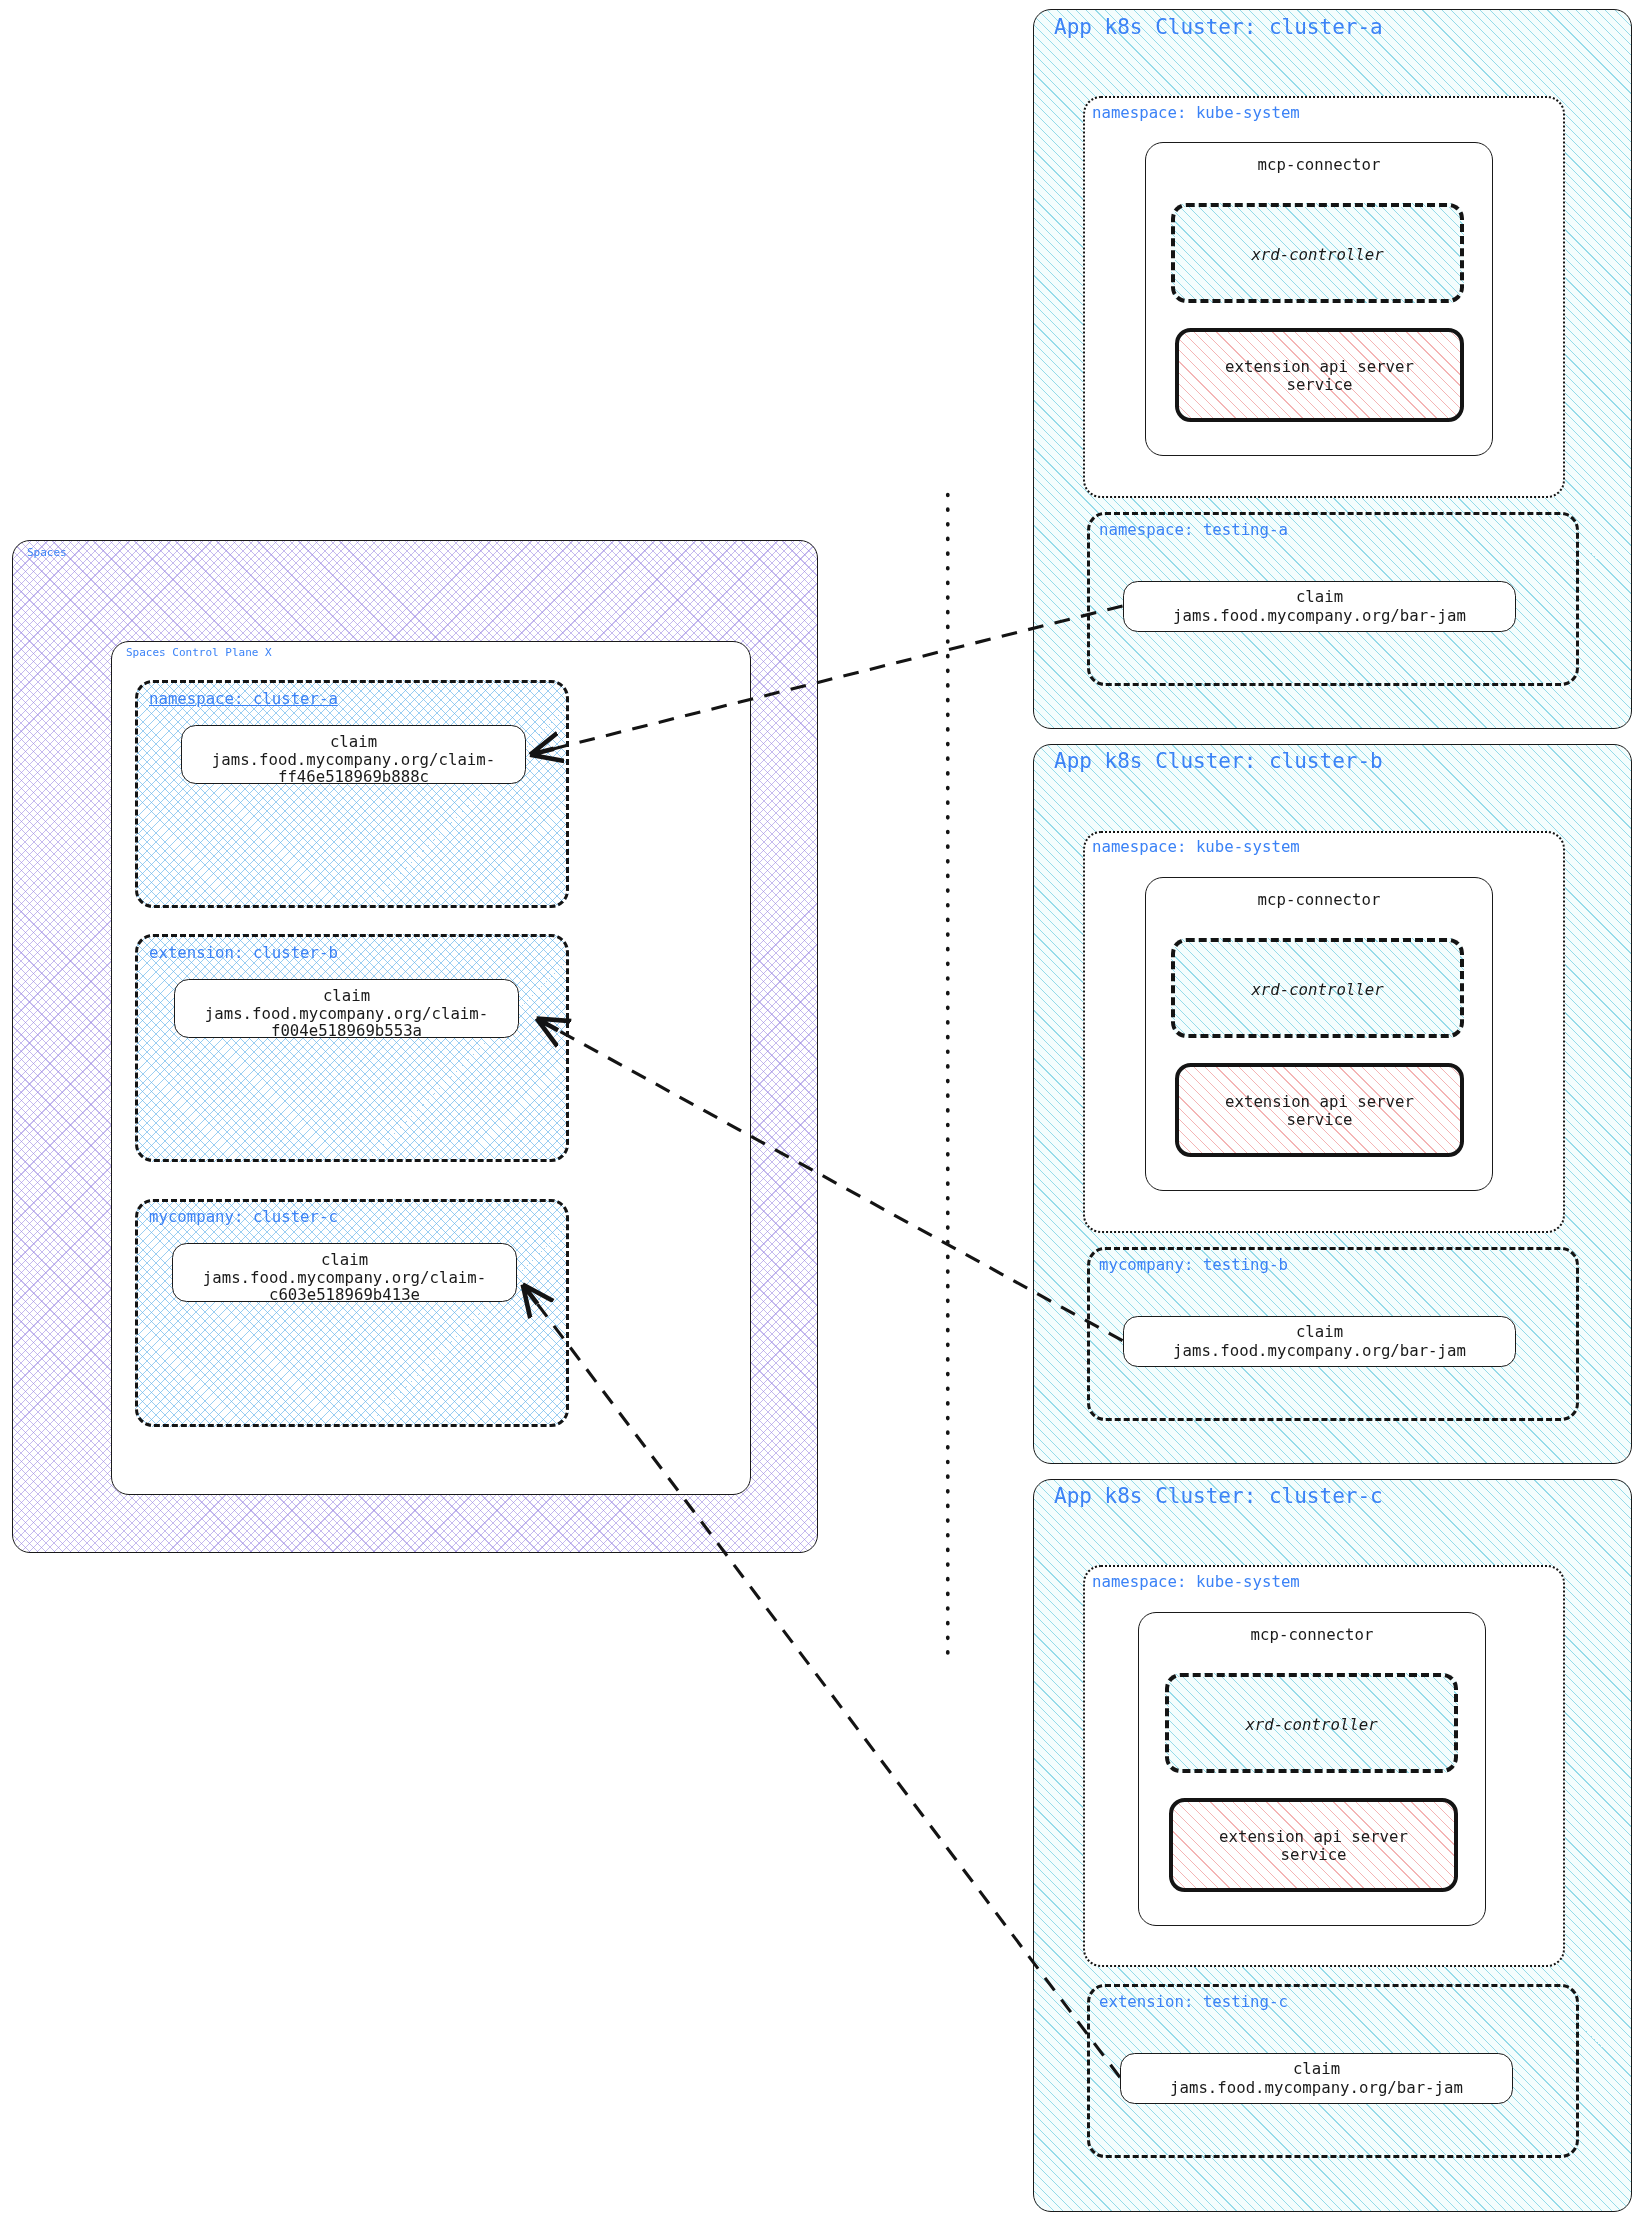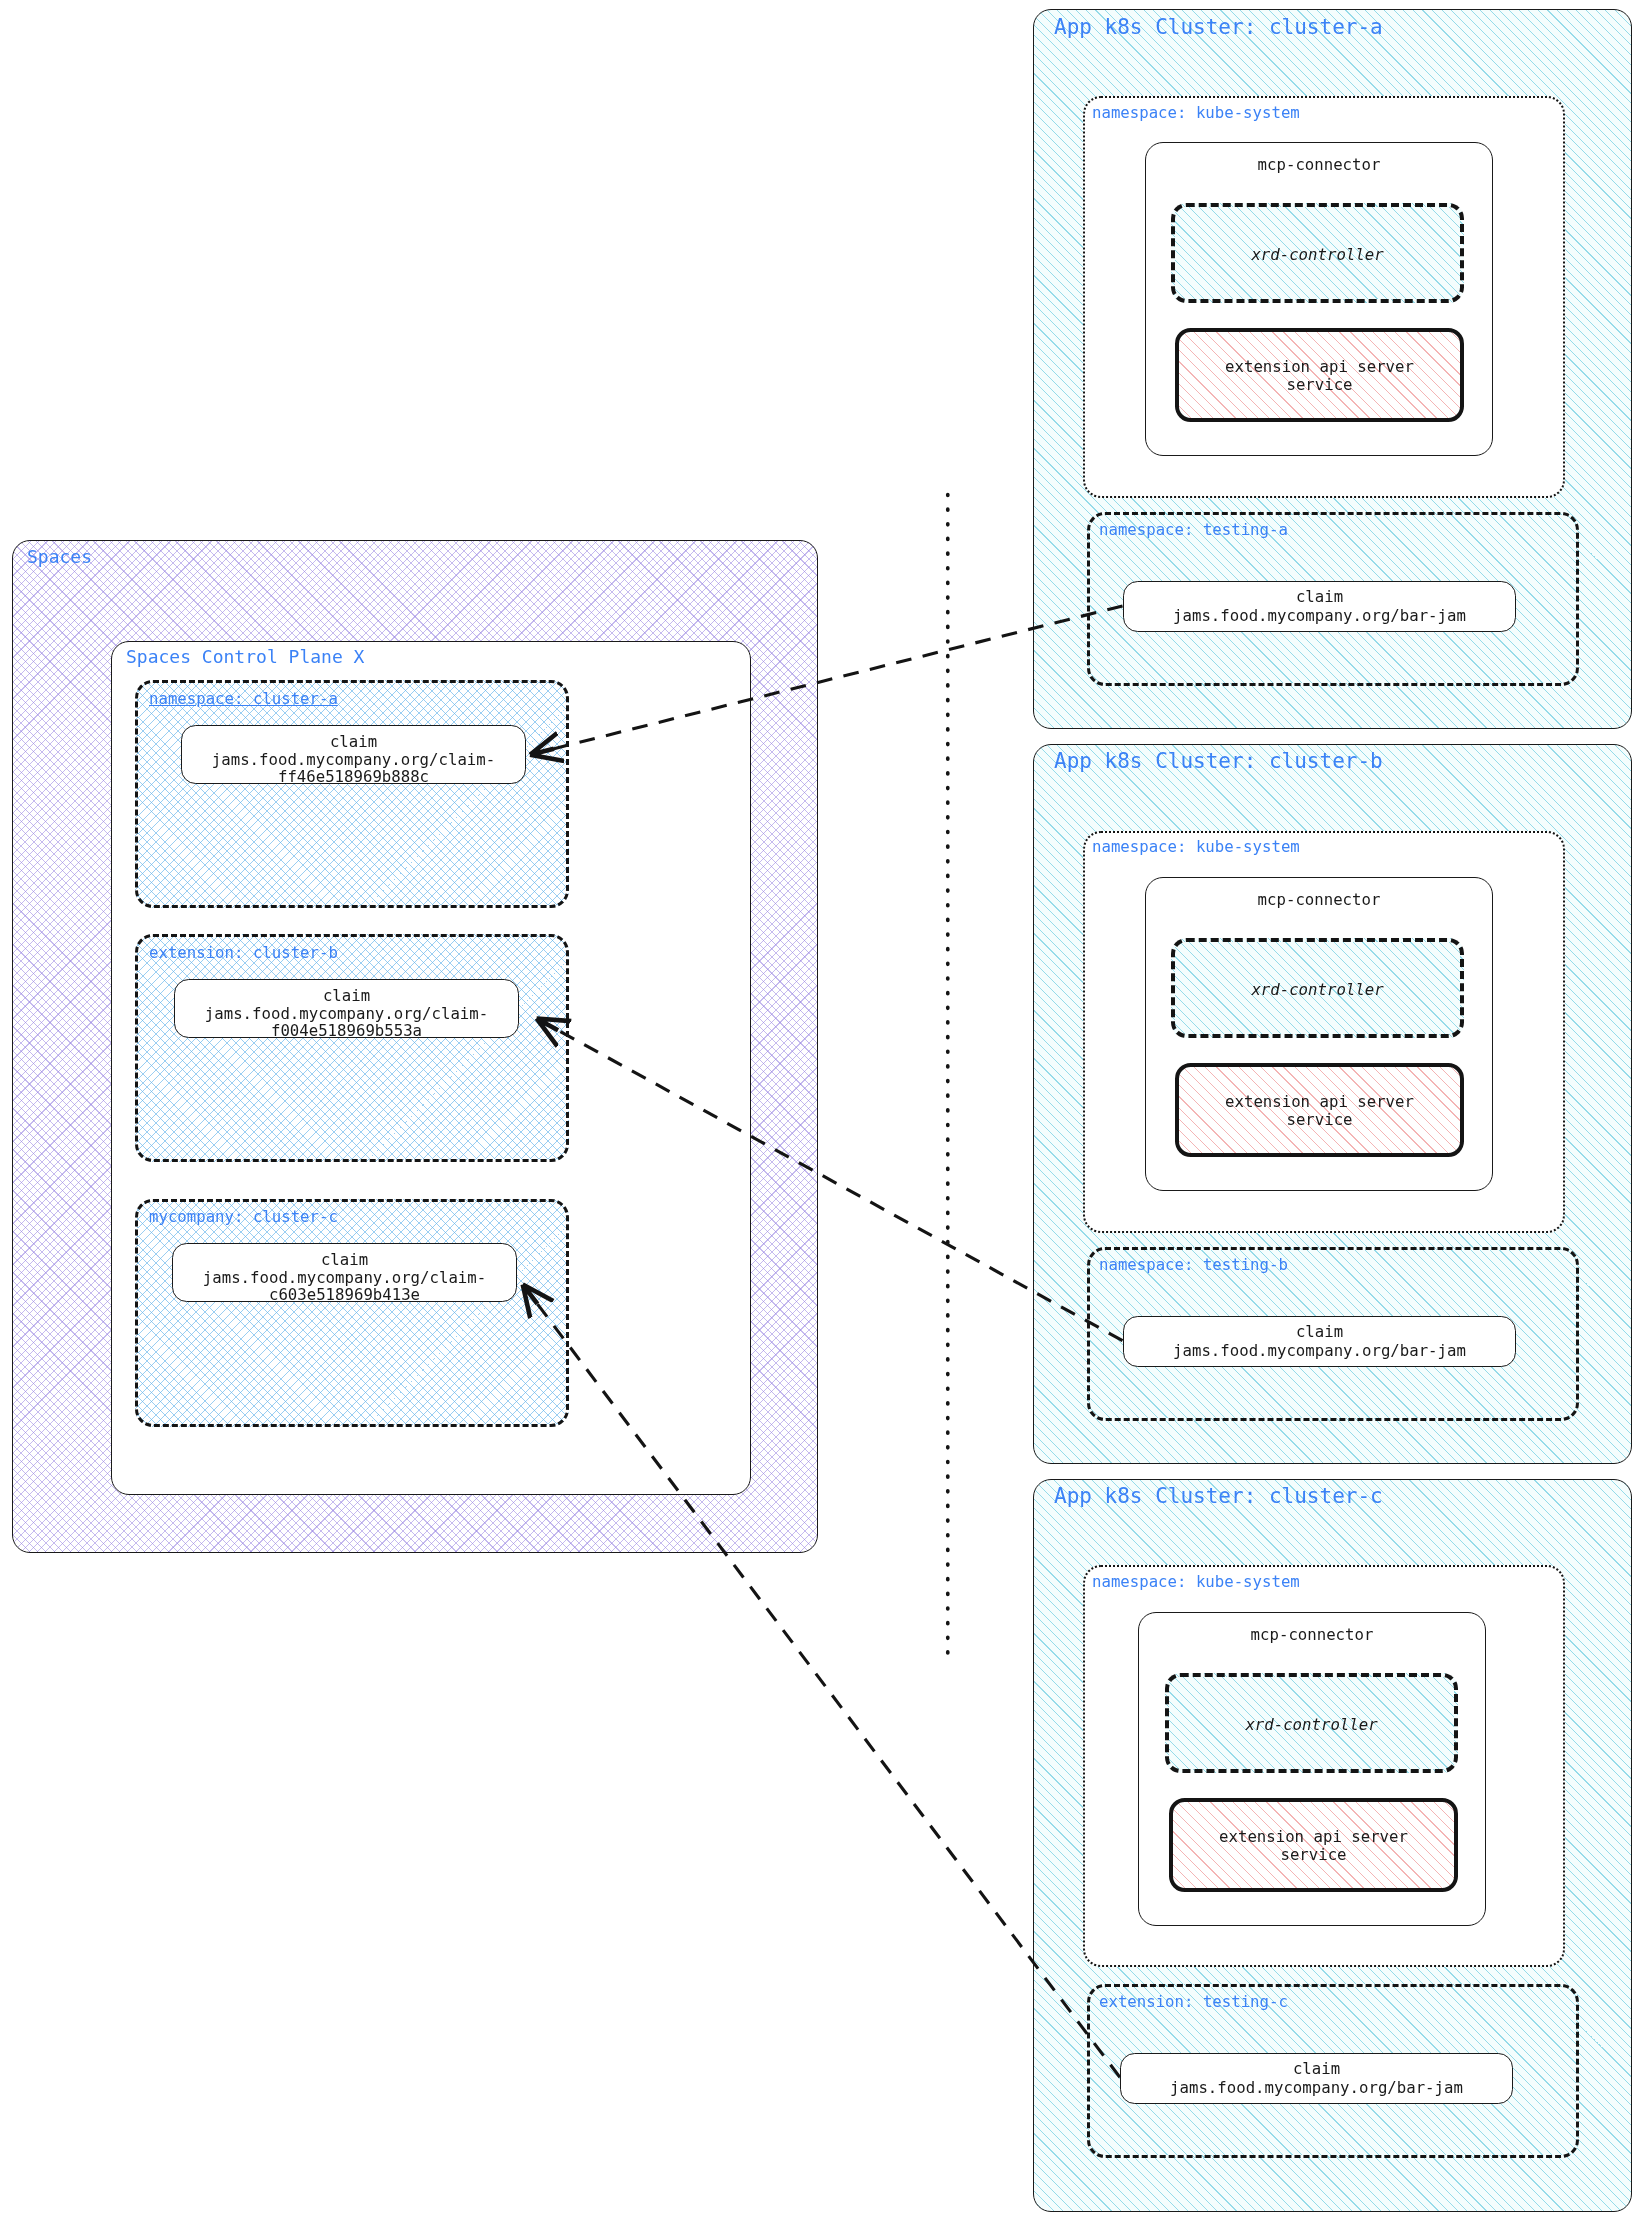--- a/index.html
+++ b/index.html
@@ -41,21 +41,21 @@
       repeating-linear-gradient(45deg, rgba(235,120,120,.55) 0 0.9px, transparent 0.9px 7.9px);
   }
 
   .solid-thin{border:1.6px solid #1a1a1a;border-radius:18px;}
   .solid-thick{border:4.2px solid #141414;border-radius:18px;}
   .dotted-med{border:2.6px dotted #141414;border-radius:18px;}
   .dashed-med{border:3.1px dashed #141414;border-radius:18px;}
   .dashed-thick{border:4.2px dashed #141414;border-radius:18px;}
 
   .t-title{font-size:21px;}
-  .t-head {font-size:18px;}
+  .t-head {font-size:11px;}
   .t-node {font-size:15.7px;}
 
   .center-txt{
     position:absolute;left:0;right:0;text-align:center;
     color:#1a1a1a;line-height:1.30;
   }
   svg.overlay{position:absolute;left:0;top:0;width:1647px;height:2227px;pointer-events:none;}
 </style>
 </head>
 <body>
@@ -131,21 +131,21 @@
   <div class="box dashed-thick hatch-blue-diag" style="left:1171px;top:938px;width:293px;height:100px;border-radius:15.7px;">
     <div class="center-txt t-node" style="top:38px;">xrd-controller</div>
   </div>
 
   <div class="box solid-thick hatch-pink-diag" style="left:1175px;top:1063px;width:289px;height:94px;border-radius:15.7px;">
     <div class="center-txt t-node" style="top:25px;">extension api server</div>
     <div class="center-txt t-node" style="top:43px;">service</div>
   </div>
 
   <div class="box dashed-med hatch-blue-diag" style="left:1087px;top:1247px;width:492px;height:174px;"></div>
-  <div class="lbl t-node" style="left:1099px;top:1255px;">namespace: testing-b</div>
+  <div class="lbl t-node" style="left:1099px;top:1255px;">mycompany: testing-b</div>
   <div class="box solid-thin" style="left:1123px;top:1316px;width:393px;height:51px;background:#ffffff;border-radius:14.7px;">
     <div class="center-txt t-node" style="top:5.2px;">claim</div>
     <div class="center-txt t-node" style="top:23.6px;">jams.food.mycompany.org/bar-jam</div>
   </div>
 
   <div class="box solid-thin hatch-blue-diag" style="left:1033px;top:1479px;width:599px;height:733px;"></div>
   <div class="lbl t-title" style="left:1054px;top:1484px;">App k8s Cluster: cluster-c</div>
 
   <div class="box dotted-med" style="left:1083px;top:1565px;width:482px;height:402px;background:#ffffff;"></div>
   <div class="lbl t-node" style="left:1092px;top:1572px;">namespace: kube-system</div>

